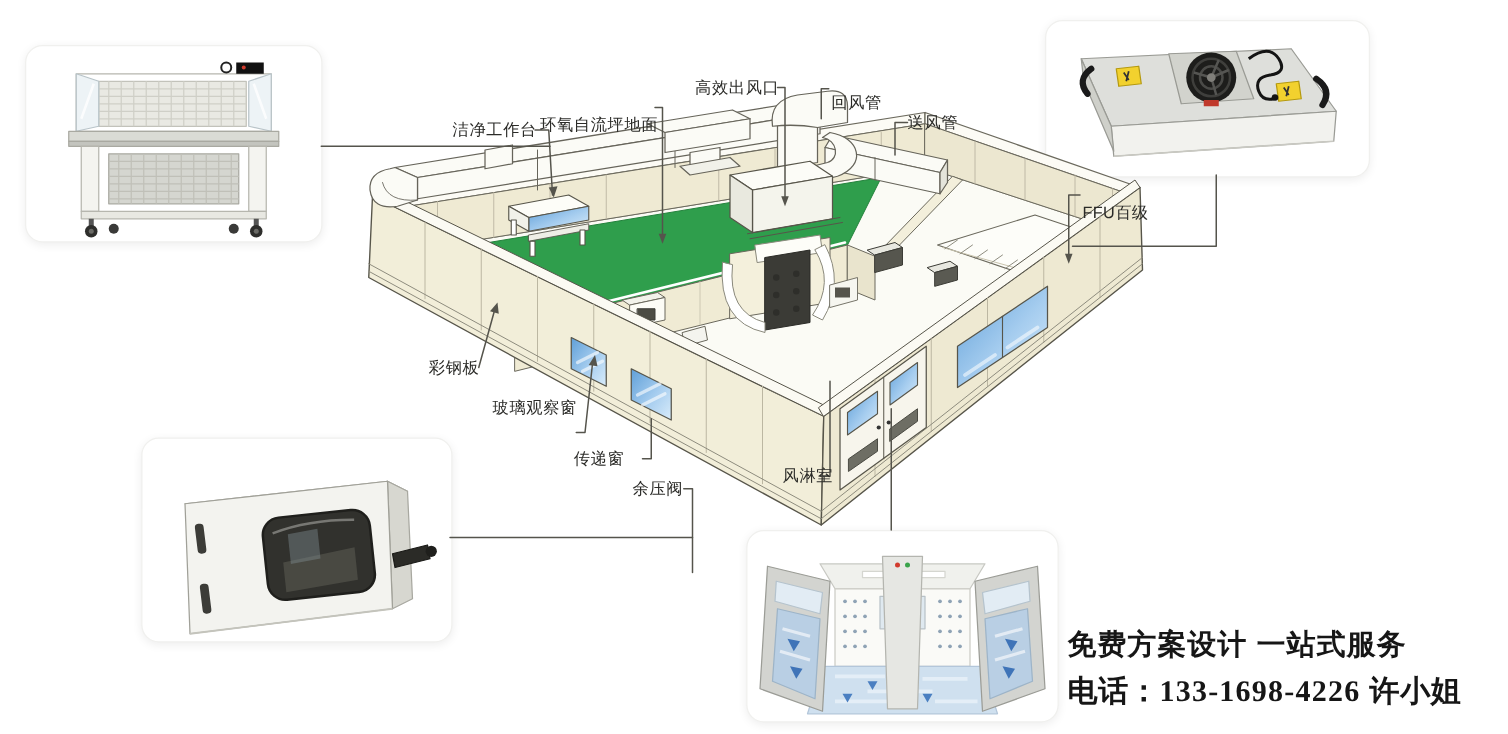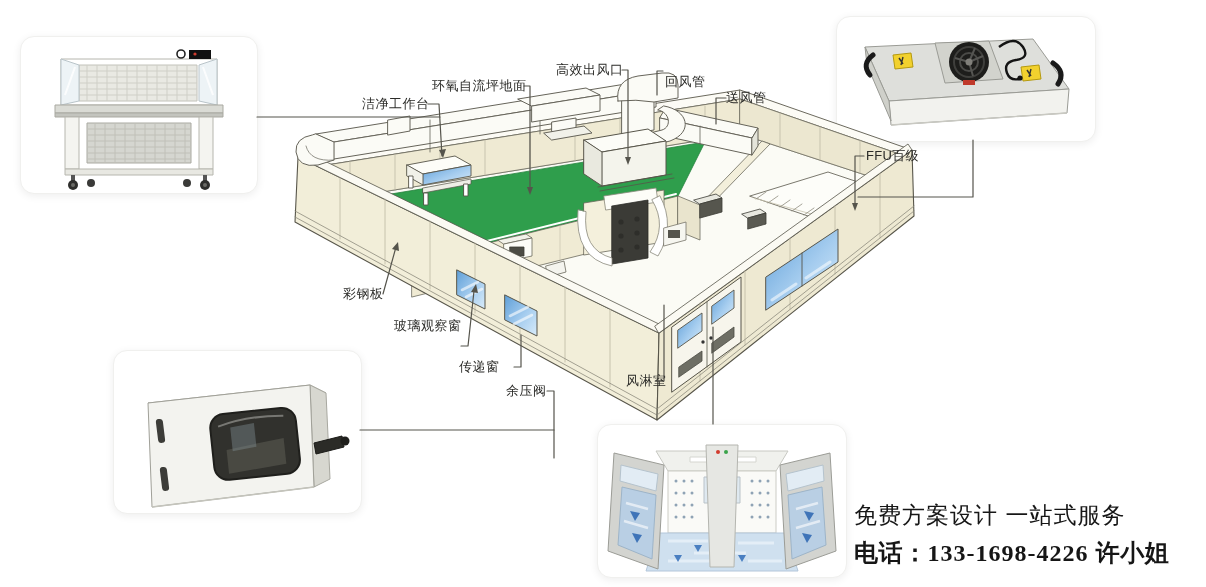--- a/index.html
+++ b/index.html
@@ -8,33 +8,33 @@
   .dsvg{position:absolute;left:0;top:0;z-index:3;pointer-events:none;}
   .card{position:absolute;background:#fff;border:1px solid #f0f0ee;border-radius:14px;
         box-shadow:0 2px 8px rgba(0,0,0,.07);z-index:1;}
   .card svg{display:block;width:100%;height:100%;}
   .card-workbench{left:20px;top:36px;width:236px;height:156px;}
   .card-ffu{left:836px;top:16px;width:258px;height:124px;}
   .card-passbox{left:113px;top:350px;width:247px;height:162px;}
   .card-airshower{left:597px;top:424px;width:248px;height:152px;}
   .dlabel{position:absolute;z-index:4;font-weight:400;font-size:13px;line-height:14px;
           color:#2b2b28;white-space:nowrap;letter-spacing:.5px;}
-  .lbl-epoxy{left:432px;top:79px;}
+  .lbl-epoxy{left:432px;top:93px;}
   .lbl-bench{left:362px;top:97px;}
   .lbl-hepa{left:556px;top:63px;}
   .lbl-return{left:665px;top:63px;margin-top:12px;}
   .lbl-supply{left:726px;top:91px;}
-  .lbl-ffu{left:866px;top:149px;letter-spacing:.3px;}
+  .lbl-ffu{left:866px;top:163px;letter-spacing:.3px;}
   .lbl-steel{left:343px;top:287px;}
   .lbl-obs{left:394px;top:319px;}
   .lbl-pass{left:459px;top:360px;}
   .lbl-valve{left:506px;top:384px;}
   .lbl-shower{left:614px;top:374px;margin-left:12px;}
   .contact{position:absolute;left:854px;top:500px;z-index:4;color:#161616;}
-  .contact .l1{font-size:23px;font-weight:400;letter-spacing:1px;}
+  .contact .l1{font-size:23px;font-weight:700;letter-spacing:1px;}
   .contact .l2{font-size:24px;font-weight:700;margin-top:6px;letter-spacing:.5px;}
   .contact .num{font-family:"Liberation Serif",serif;font-weight:700;letter-spacing:1px;}
 </style>
 </head>
 <body>
 
 <div class="stage">
 
   <div class="card card-workbench">
     <svg viewBox="0 0 236 156">

